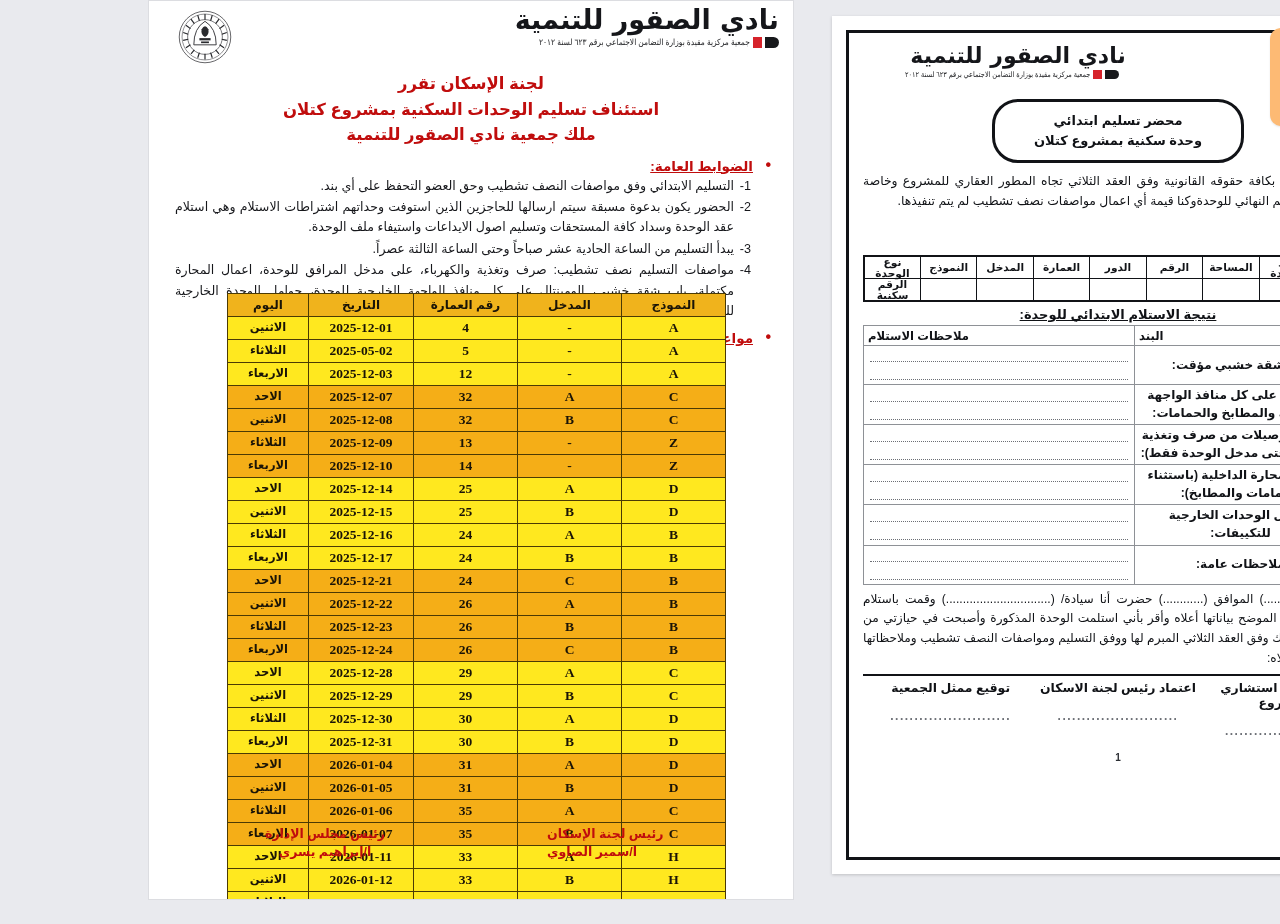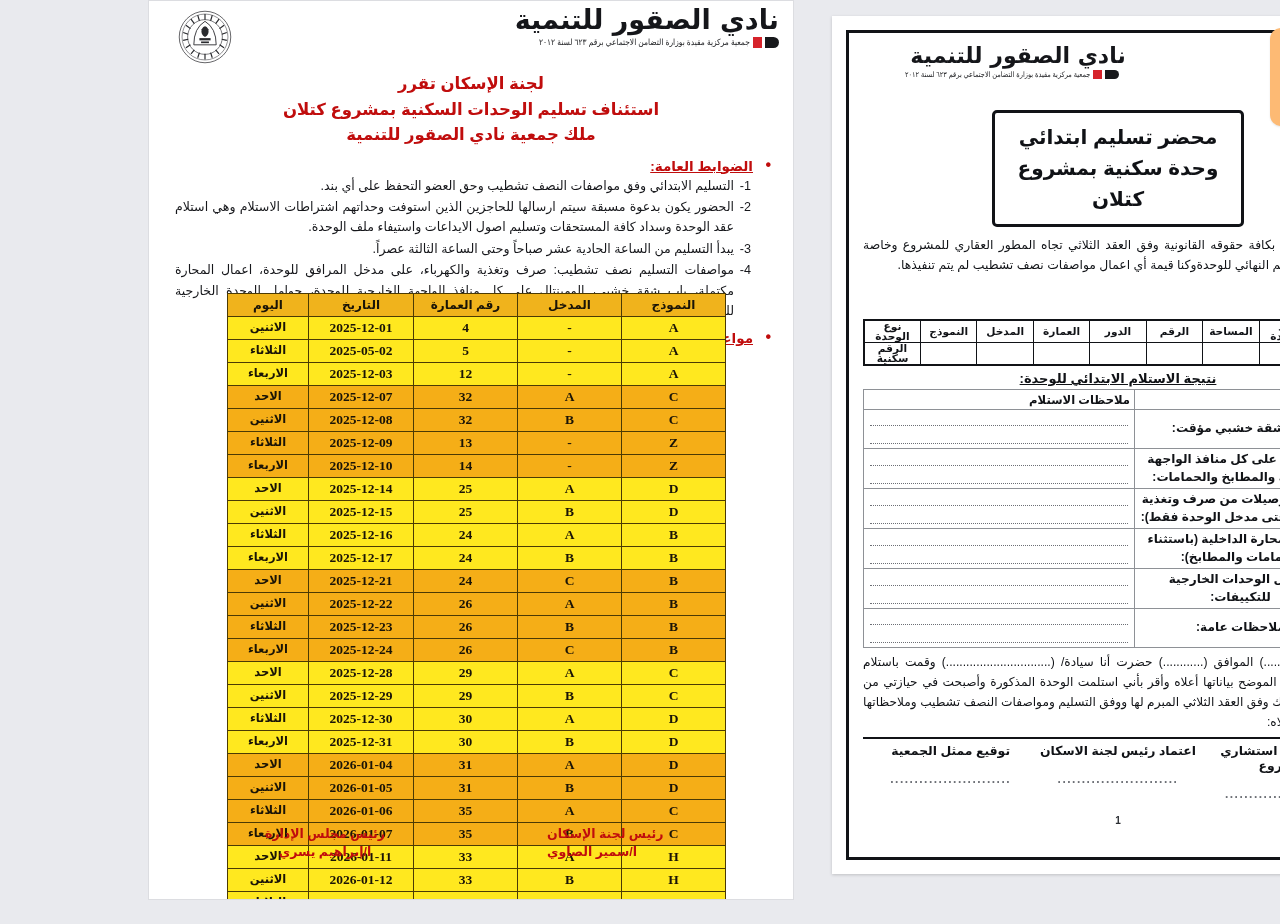--- a/index.html
+++ b/index.html
@@ -205,27 +205,27 @@
   .r-brand-row {
     display:flex; align-items:center; justify-content:flex-end; gap:3px;
     margin-top:2px; padding-left: 22px;
   }
   .r-brand-sub { font-size: 6.6px; color:#1b1c1f; white-space: nowrap; transform: scaleY(1.15); }
   .r-flag-blk { width: 14px; height: 9px; background:#17181b; border-radius: 0 5px 5px 0; }
   .r-flag-red { width: 9px; height: 9px; background:#d6232b; }
 
   .title-box {
     width: 252px;
-    margin: 11px auto 8px auto;
+    margin: 0 auto 8px auto;
     border: 3px solid #111317;
-    border-radius: 5px;
+    border-radius: 26px;
     padding: 9px 8px;
     text-align: center;
     font-weight: bold;
-    font-size: 20px;
+    font-size: 13px;
     line-height: 1.55;
     color: #101216;
   }
   .title-box span { display: block; }
 
   .r-intro {
     font-size: 12.4px;
     line-height: 1.62;
     color: #111317;
     text-align: justify;
@@ -266,21 +266,21 @@
     table-layout: fixed;
     margin-top: 1px;
   }
   table.items th, table.items td {
     border: 1px solid #8e9196;
     padding: 2px 4px;
     vertical-align: middle;
   }
   table.items th {
     font-size: 11.6px; font-weight: bold; color: #111317;
-    text-align: right; height: 20px;
+    text-align: left; height: 20px;
   }
   table.items td.num {
     text-align: center; font-size: 11.5px; font-weight: bold;
     width: 24px; vertical-align: top; padding-top: 4px;
   }
   table.items td.bnd {
     text-align: center; font-size: 12.1px; font-weight: bold;
     color: #111317; line-height: 1.45;
   }
   table.items td.notes { padding: 5px 6px 3px 6px; }

